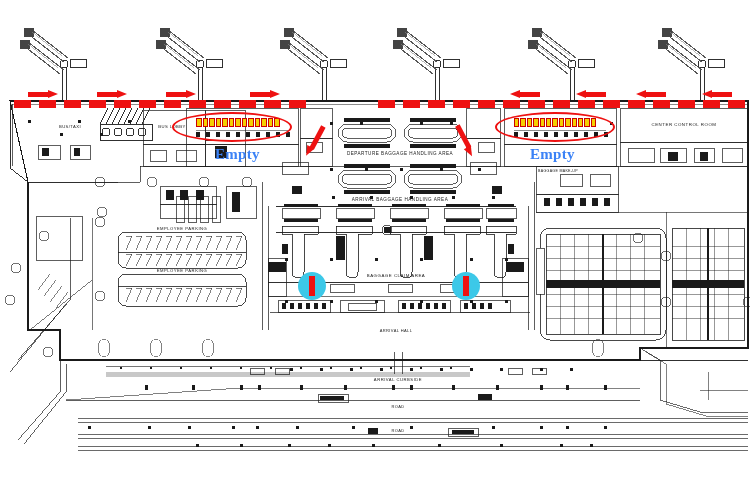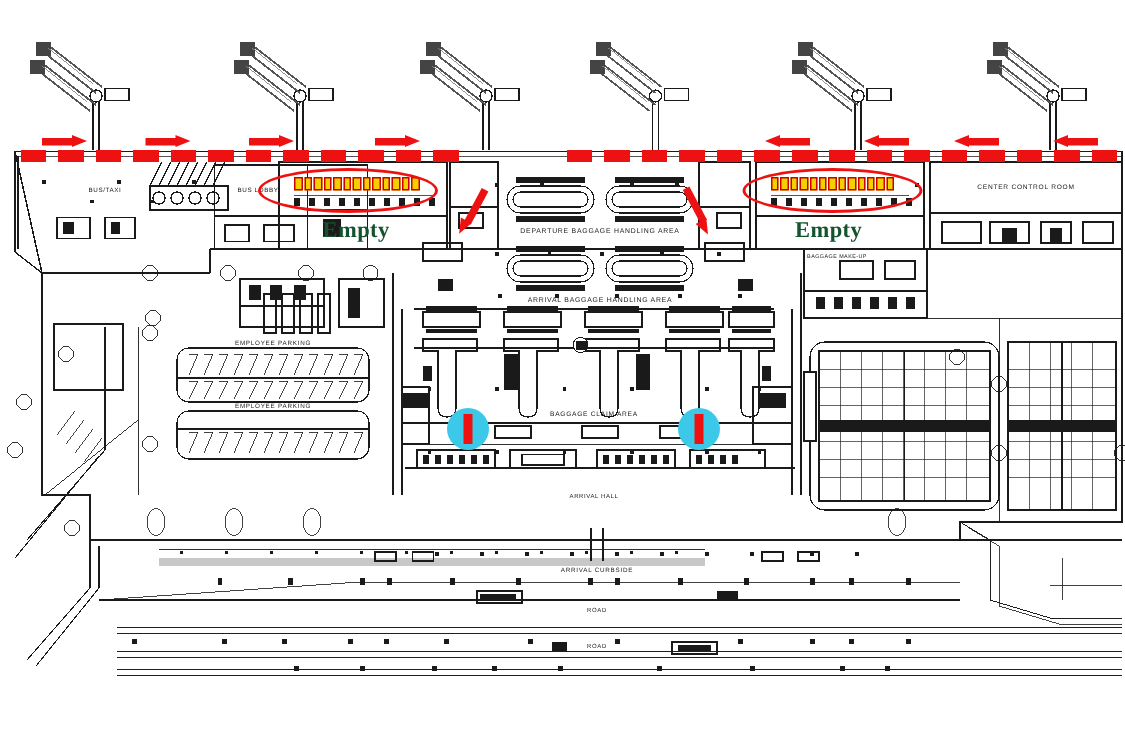--- a/index.html
+++ b/index.html
@@ -21,21 +21,21 @@
   .arrow.l .shaft{right:0;left:9px;}
   .arrow.l .head{left:0;border-right:10px solid #ee1111;}
 
   
   .hlrow{position:absolute;display:flex;gap:1px;align-items:stretch;}
   .hlrow i{display:block;flex:1 1 auto;background:#f5d000;border:1px solid #cc0000;box-sizing:border-box;}
 
   
   .ellipse{position:absolute;border:2.5px solid #ee1111;border-radius:50%;box-sizing:border-box;}
 
-  .emptylbl{position:absolute;color:#14532d;font-weight:bold;font-size:15px;
+  .emptylbl{position:absolute;color:#3b82f6;font-weight:bold;font-size:15px;
     font-family:"Liberation Serif",serif;letter-spacing:.3px;white-space:nowrap;}
 
   
   .diag{position:absolute;width:9px;height:34px;}
   .diag .ds{position:absolute;left:3px;top:0;width:5px;height:25px;background:#ee1111;}
   .diag .dh{position:absolute;left:0;bottom:0;width:0;height:0;
     border-left:4.5px solid transparent;border-right:4.5px solid transparent;border-top:10px solid #ee1111;}
 
   
   .marker{position:absolute;border-radius:50%;background:#3cc8e8;display:flex;align-items:center;justify-content:center;}

